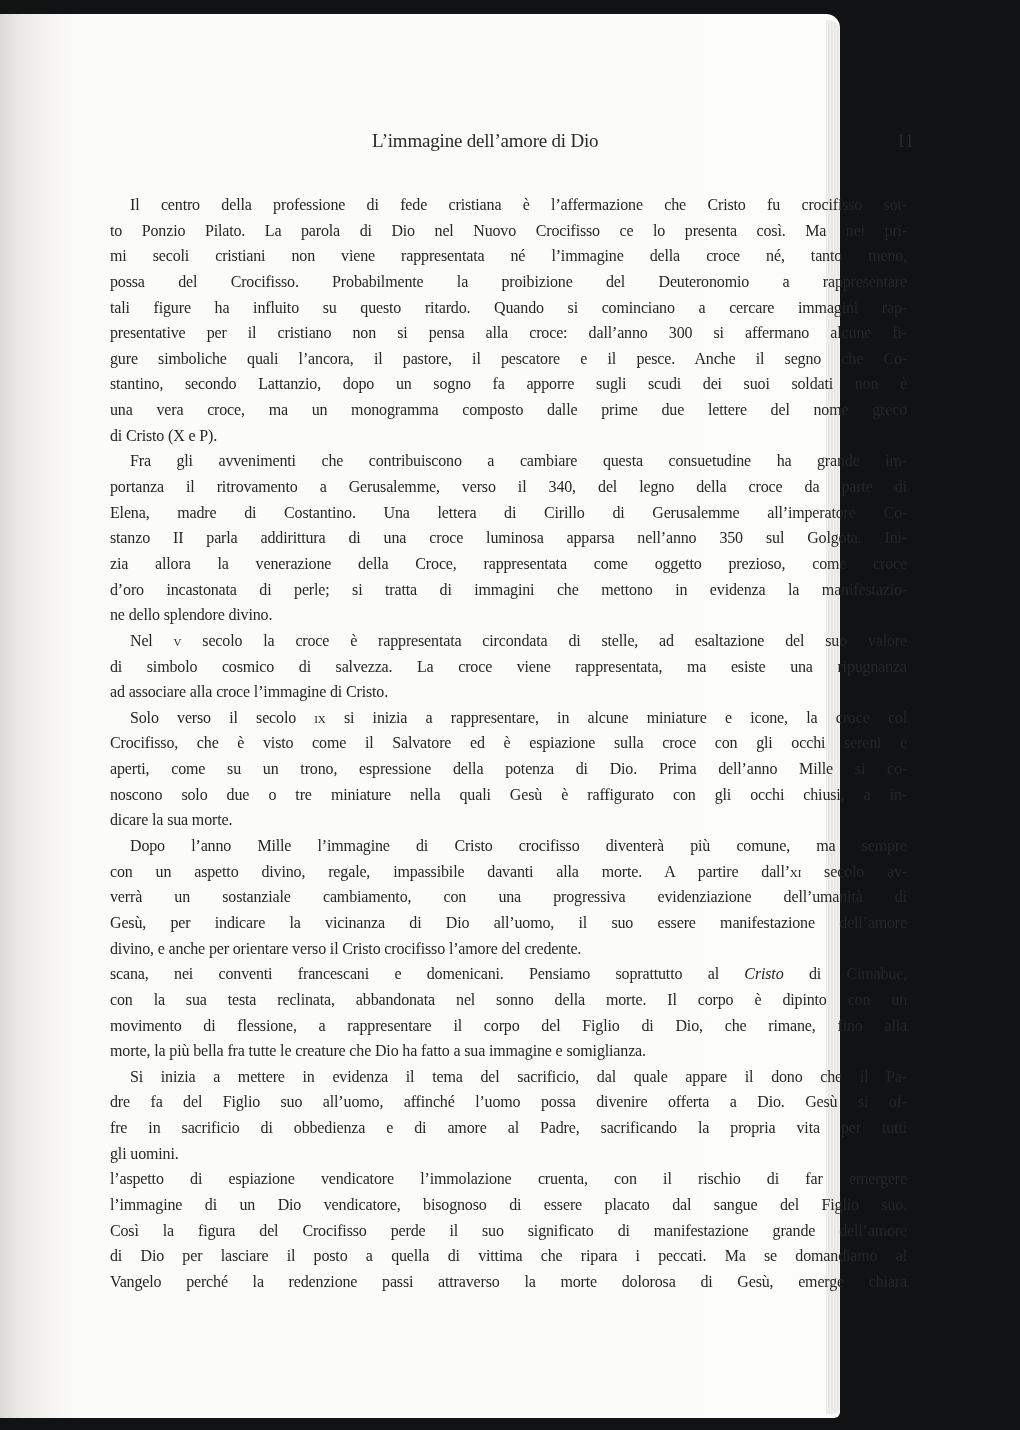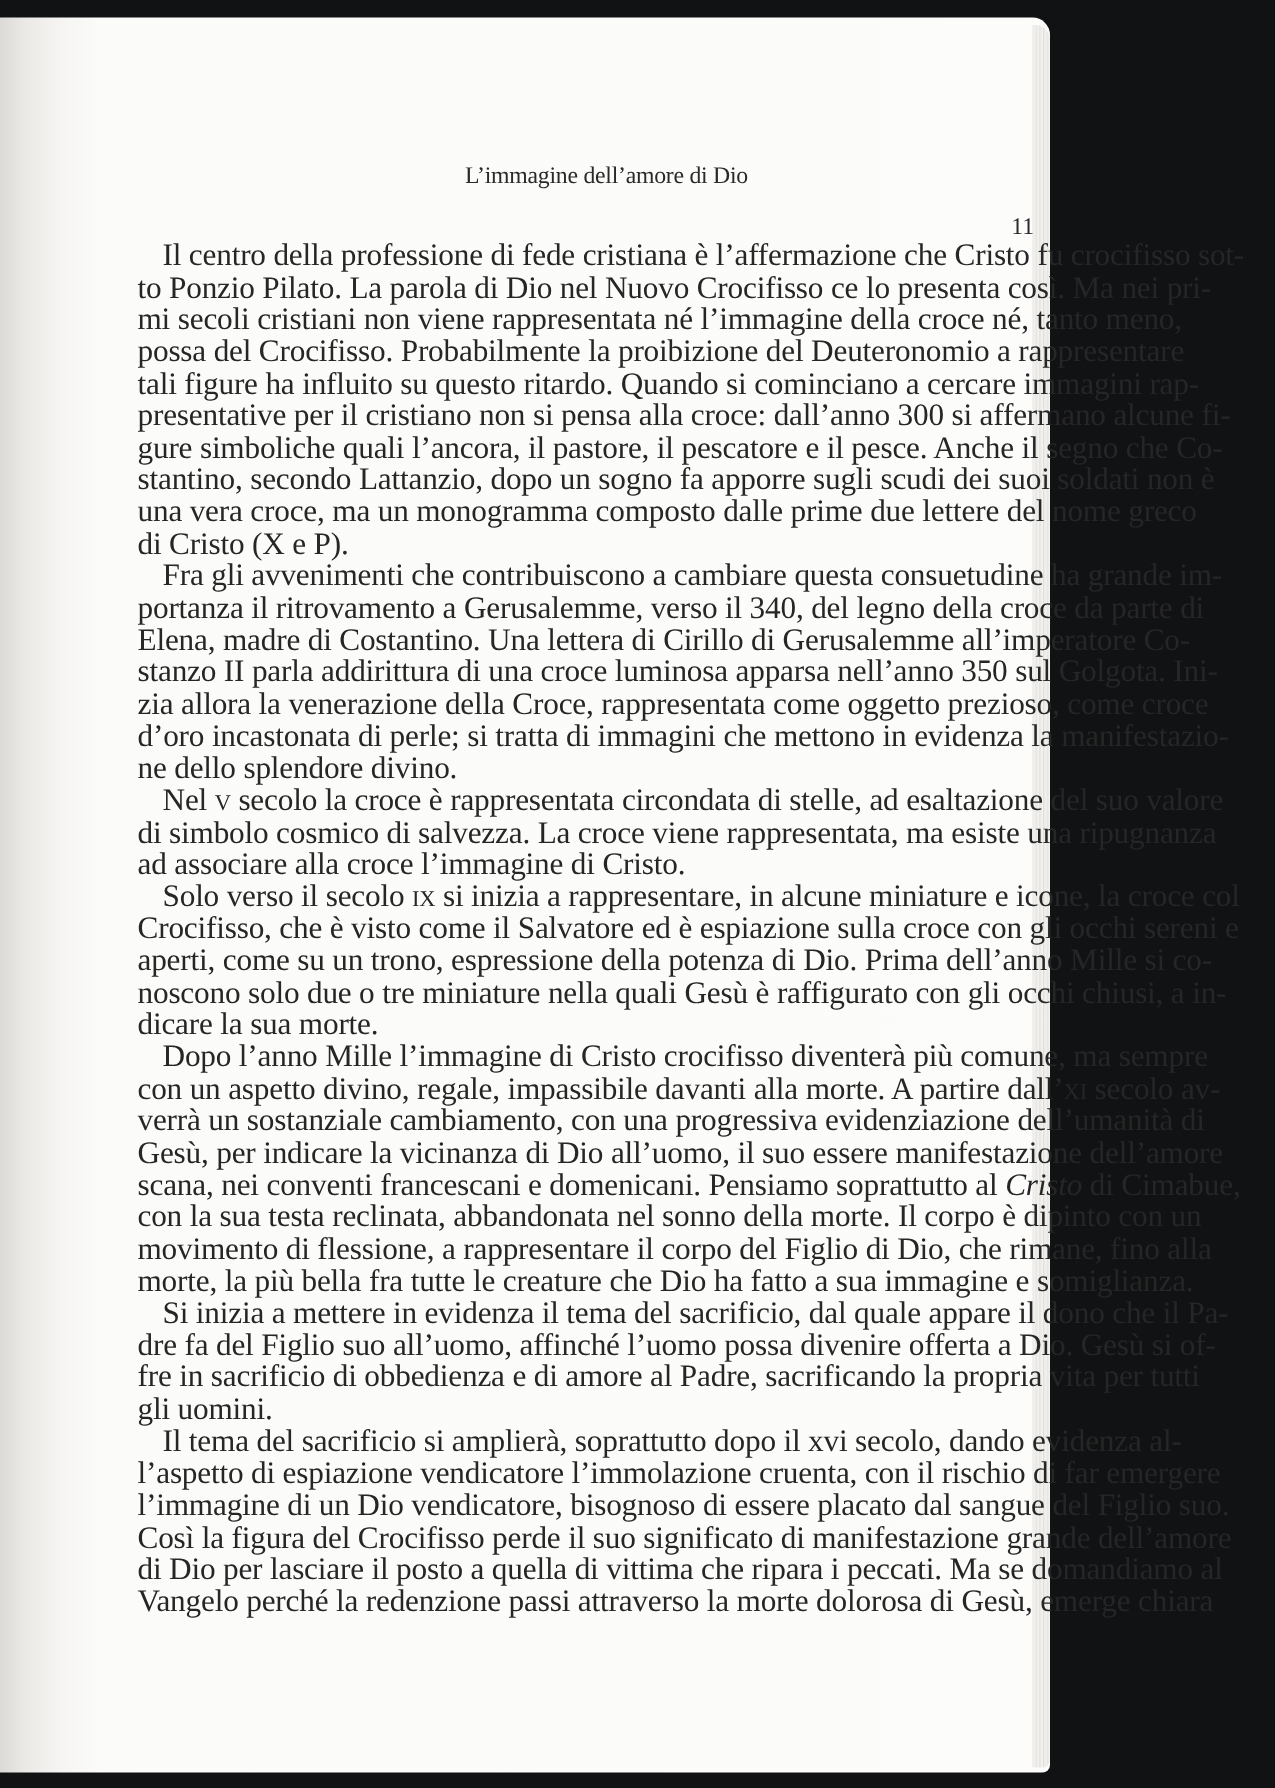--- a/index.html
+++ b/index.html
@@ -33,29 +33,28 @@
     font-size: 19px;
     color: #2a2a2a;
   }
   .running-title {
     position: absolute;
     left: 372px;
     letter-spacing: -0.2px;
   }
   .page-number {
     position: absolute;
-    left: 809px;
-    margin-top: 41px;
+    left: 896px;
   }
   .body-text {
     position: absolute;
     left: 110px;
     top: 178px;
     width: 797px;
-    font-size: 25px;
+    font-size: 16px;
     line-height: 25.65px;
     color: #262626;
     text-align: justify;
     letter-spacing: -0.15px;
   }
   .line {
     display: block;
     height: 25.65px;
     white-space: nowrap;
     text-align: justify;
@@ -111,35 +110,35 @@
         <span class="line">Crocifisso, che è visto come il Salvatore ed è espiazione sulla croce con gli occhi sereni e</span>
         <span class="line">aperti, come su un trono, espressione della potenza di Dio. Prima dell’anno Mille si co-</span>
         <span class="line">noscono solo due o tre miniature nella quali Gesù è raffigurato con gli occhi chiusi, a in-</span>
         <span class="line last">dicare la sua morte.</span>
       </div>
       <div>
         <span class="line indent">Dopo l’anno Mille l’immagine di Cristo crocifisso diventerà più comune, ma sempre</span>
         <span class="line">con un aspetto divino, regale, impassibile davanti alla morte. A partire dall’<span class="sc">xi</span> secolo av-</span>
         <span class="line">verrà un sostanziale cambiamento, con una progressiva evidenziazione dell’umanità di</span>
         <span class="line">Gesù, per indicare la vicinanza di Dio all’uomo, il suo essere manifestazione dell’amore</span>
+        <span class="line last">divino, e anche per orientare verso il Cristo crocifisso l’amore del credente.</span>
       </div>
       <div>
         <span class="line">scana, nei conventi francescani e domenicani. Pensiamo soprattutto al <i>Cristo</i> di Cimabue,</span>
         <span class="line">con la sua testa reclinata, abbandonata nel sonno della morte. Il corpo è dipinto con un</span>
         <span class="line">movimento di flessione, a rappresentare il corpo del Figlio di Dio, che rimane, fino alla</span>
         <span class="line last">morte, la più bella fra tutte le creature che Dio ha fatto a sua immagine e somiglianza.</span>
       </div>
       <div>
         <span class="line indent">Si inizia a mettere in evidenza il tema del sacrificio, dal quale appare il dono che il Pa-</span>
         <span class="line">dre fa del Figlio suo all’uomo, affinché l’uomo possa divenire offerta a Dio. Gesù si of-</span>
         <span class="line">fre in sacrificio di obbedienza e di amore al Padre, sacrificando la propria vita per tutti</span>
         <span class="line last">gli uomini.</span>
       </div>
       <div>
-        <span class="line indent">Il tema del sacrificio si amplierà, soprattutto dopo il xvi secolo, dando evidenza al-</span>
         <span class="line">l’aspetto di espiazione vendicatore l’immolazione cruenta, con il rischio di far emergere</span>
         <span class="line">l’immagine di un Dio vendicatore, bisognoso di essere placato dal sangue del Figlio suo.</span>
         <span class="line">Così la figura del Crocifisso perde il suo significato di manifestazione grande dell’amore</span>
         <span class="line">di Dio per lasciare il posto a quella di vittima che ripara i peccati. Ma se domandiamo al</span>
         <span class="line">Vangelo perché la redenzione passi attraverso la morte dolorosa di Gesù, emerge chiara</span>
       </div>
     </div>
 </div>
 
 </body></html>

